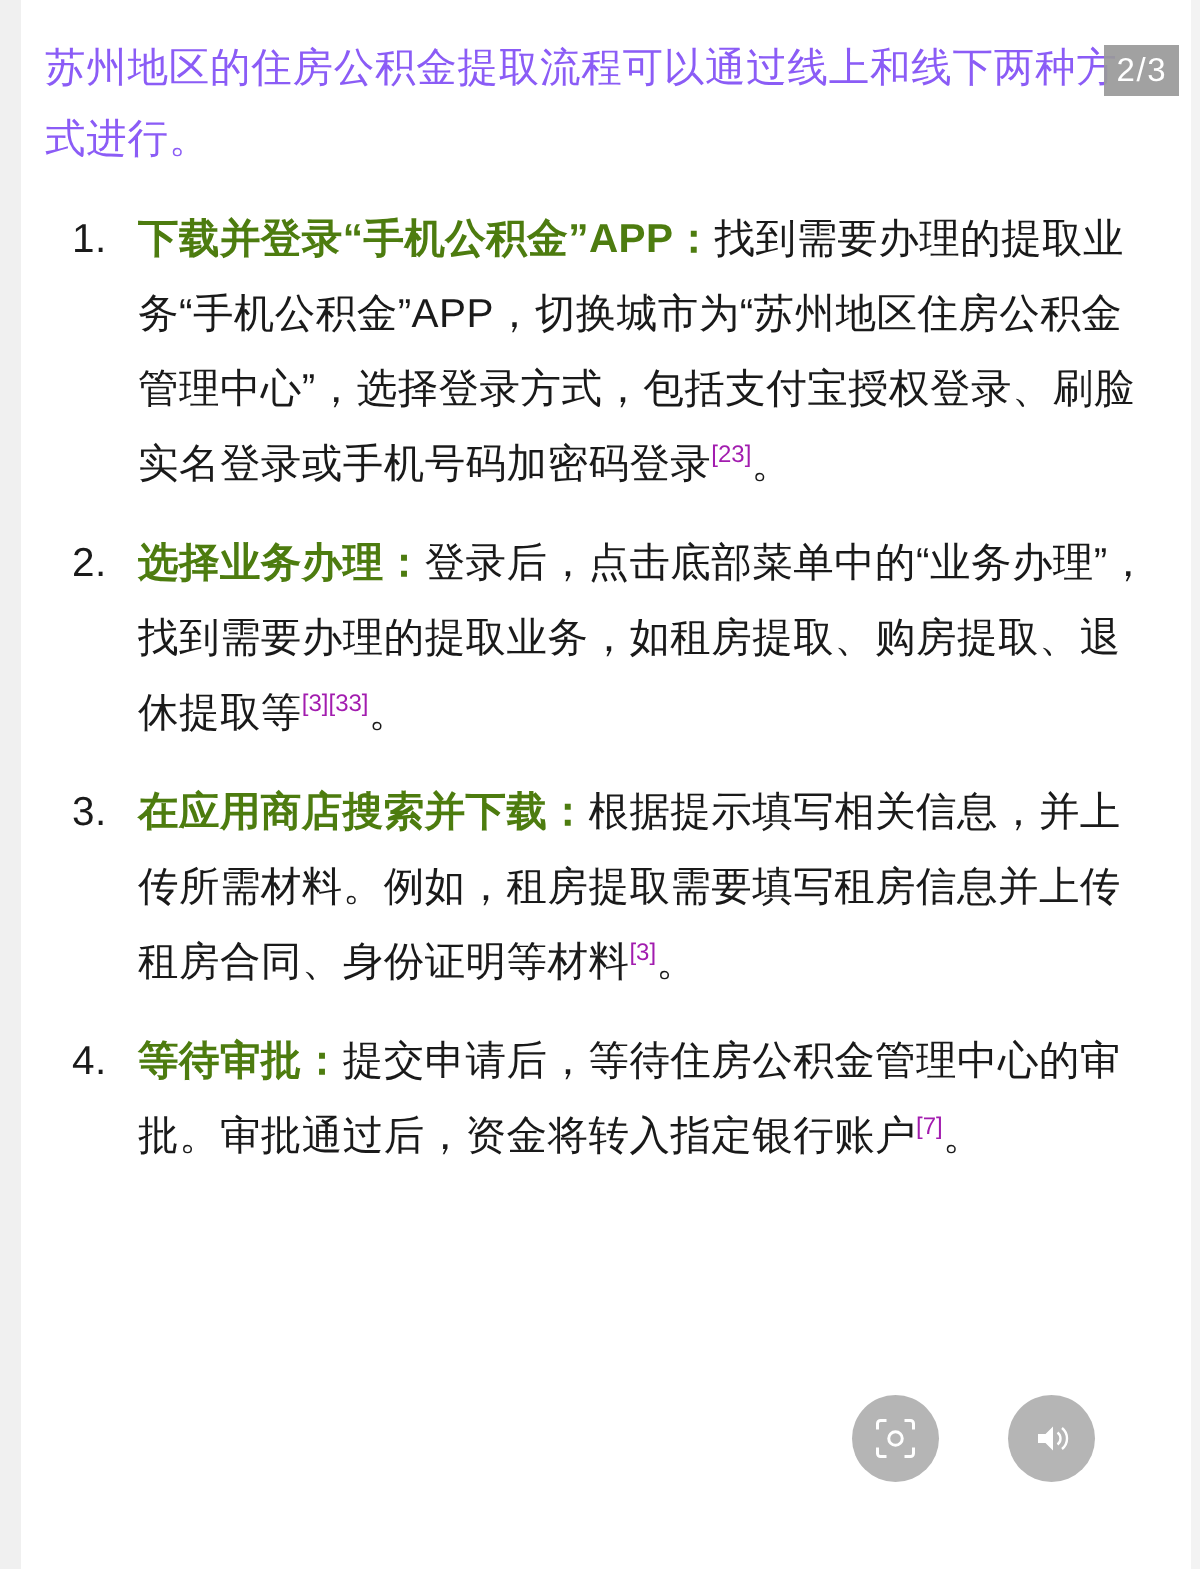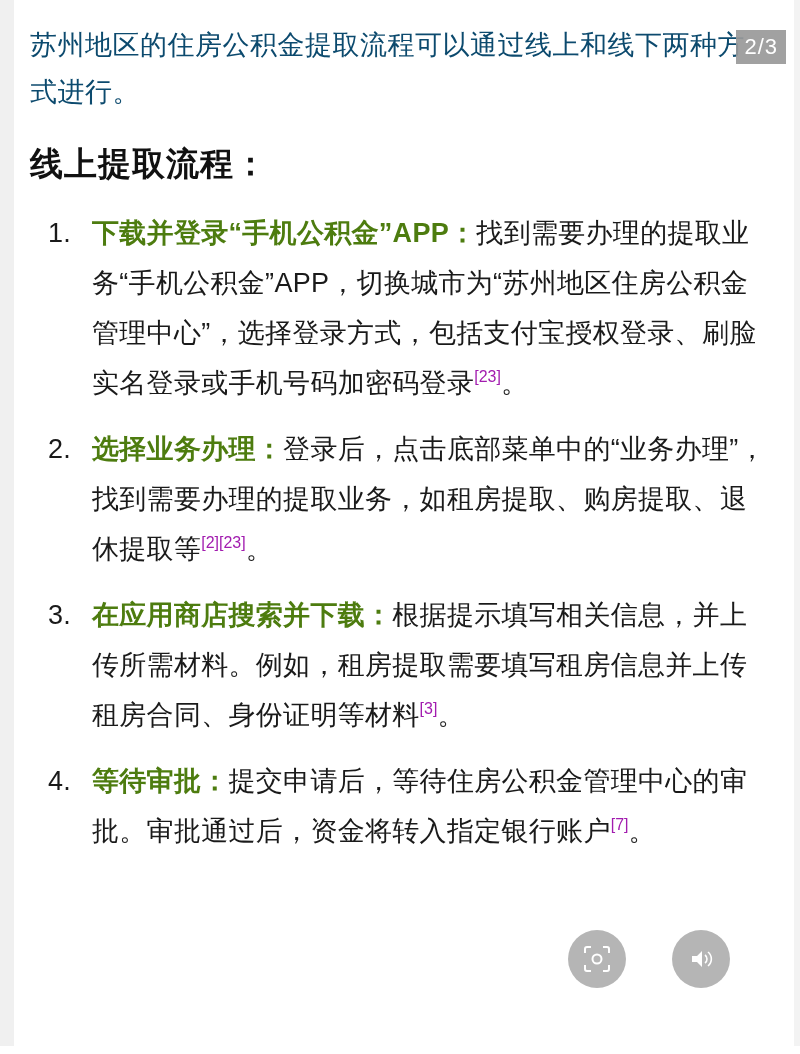--- a/index.html
+++ b/index.html
@@ -35,21 +35,21 @@
     position: absolute;
     right: 0;
     top: 0;
     width: 6px;
     height: 1054px;
     background: #f3f3f3;
   }
   .intro {
     font-size: 27px;
     line-height: 47px;
-    color: #0c4a6e;
+    color: #8b5cf6;
     margin: 0 0 18px 0;
     letter-spacing: 0.5px;
     font-weight: 400;
   }
   h2.section-title {
     font-size: 33px;
     line-height: 44px;
     font-weight: bold;
     color: #111111;
     margin: 26px 0 22px 0;
@@ -128,28 +128,27 @@
 </head>
 <body>
 
 <div class="page">
 
   <div class="left-edge"></div>
   <div class="right-edge"></div>
 
   <p class="intro">苏州地区的住房公积金提取流程可以通过线上和线下两种方式进行。</p>
 
-  <h2 class="section-title">线上提取流程：</h2>
 
   <ol class="steps">
     <li>
       <span class="step-title">下载并登录“手机公积金”APP：</span><span>找到需要办理的提取业务“手机公积金”APP，切换城市为“苏州地区住房公积金管理中心”，选择登录方式，包括支付宝授权登录、刷脸实名登录或手机号码加密码登录</span><sup class="ref">[23]</sup><span>。</span>
     </li>
     <li>
-      <span class="step-title">选择业务办理：</span><span>登录后，点击底部菜单中的“业务办理”，找到需要办理的提取业务，如租房提取、购房提取、退休提取等</span><sup class="ref">[2][23]</sup><span>。</span>
+      <span class="step-title">选择业务办理：</span><span>登录后，点击底部菜单中的“业务办理”，找到需要办理的提取业务，如租房提取、购房提取、退休提取等</span><sup class="ref">[3][33]</sup><span>。</span>
     </li>
     <li>
       <span class="step-title">在应用商店搜索并下载：</span><span>根据提示填写相关信息，并上传所需材料。例如，租房提取需要填写租房信息并上传租房合同、身份证明等材料</span><sup class="ref">[3]</sup><span>。</span>
     </li>
     <li>
       <span class="step-title">等待审批：</span><span>提交申请后，等待住房公积金管理中心的审批。审批通过后，资金将转入指定银行账户</span><sup class="ref">[7]</sup><span>。</span>
     </li>
   </ol>
 
   <div class="page-indicator">2/3</div>

